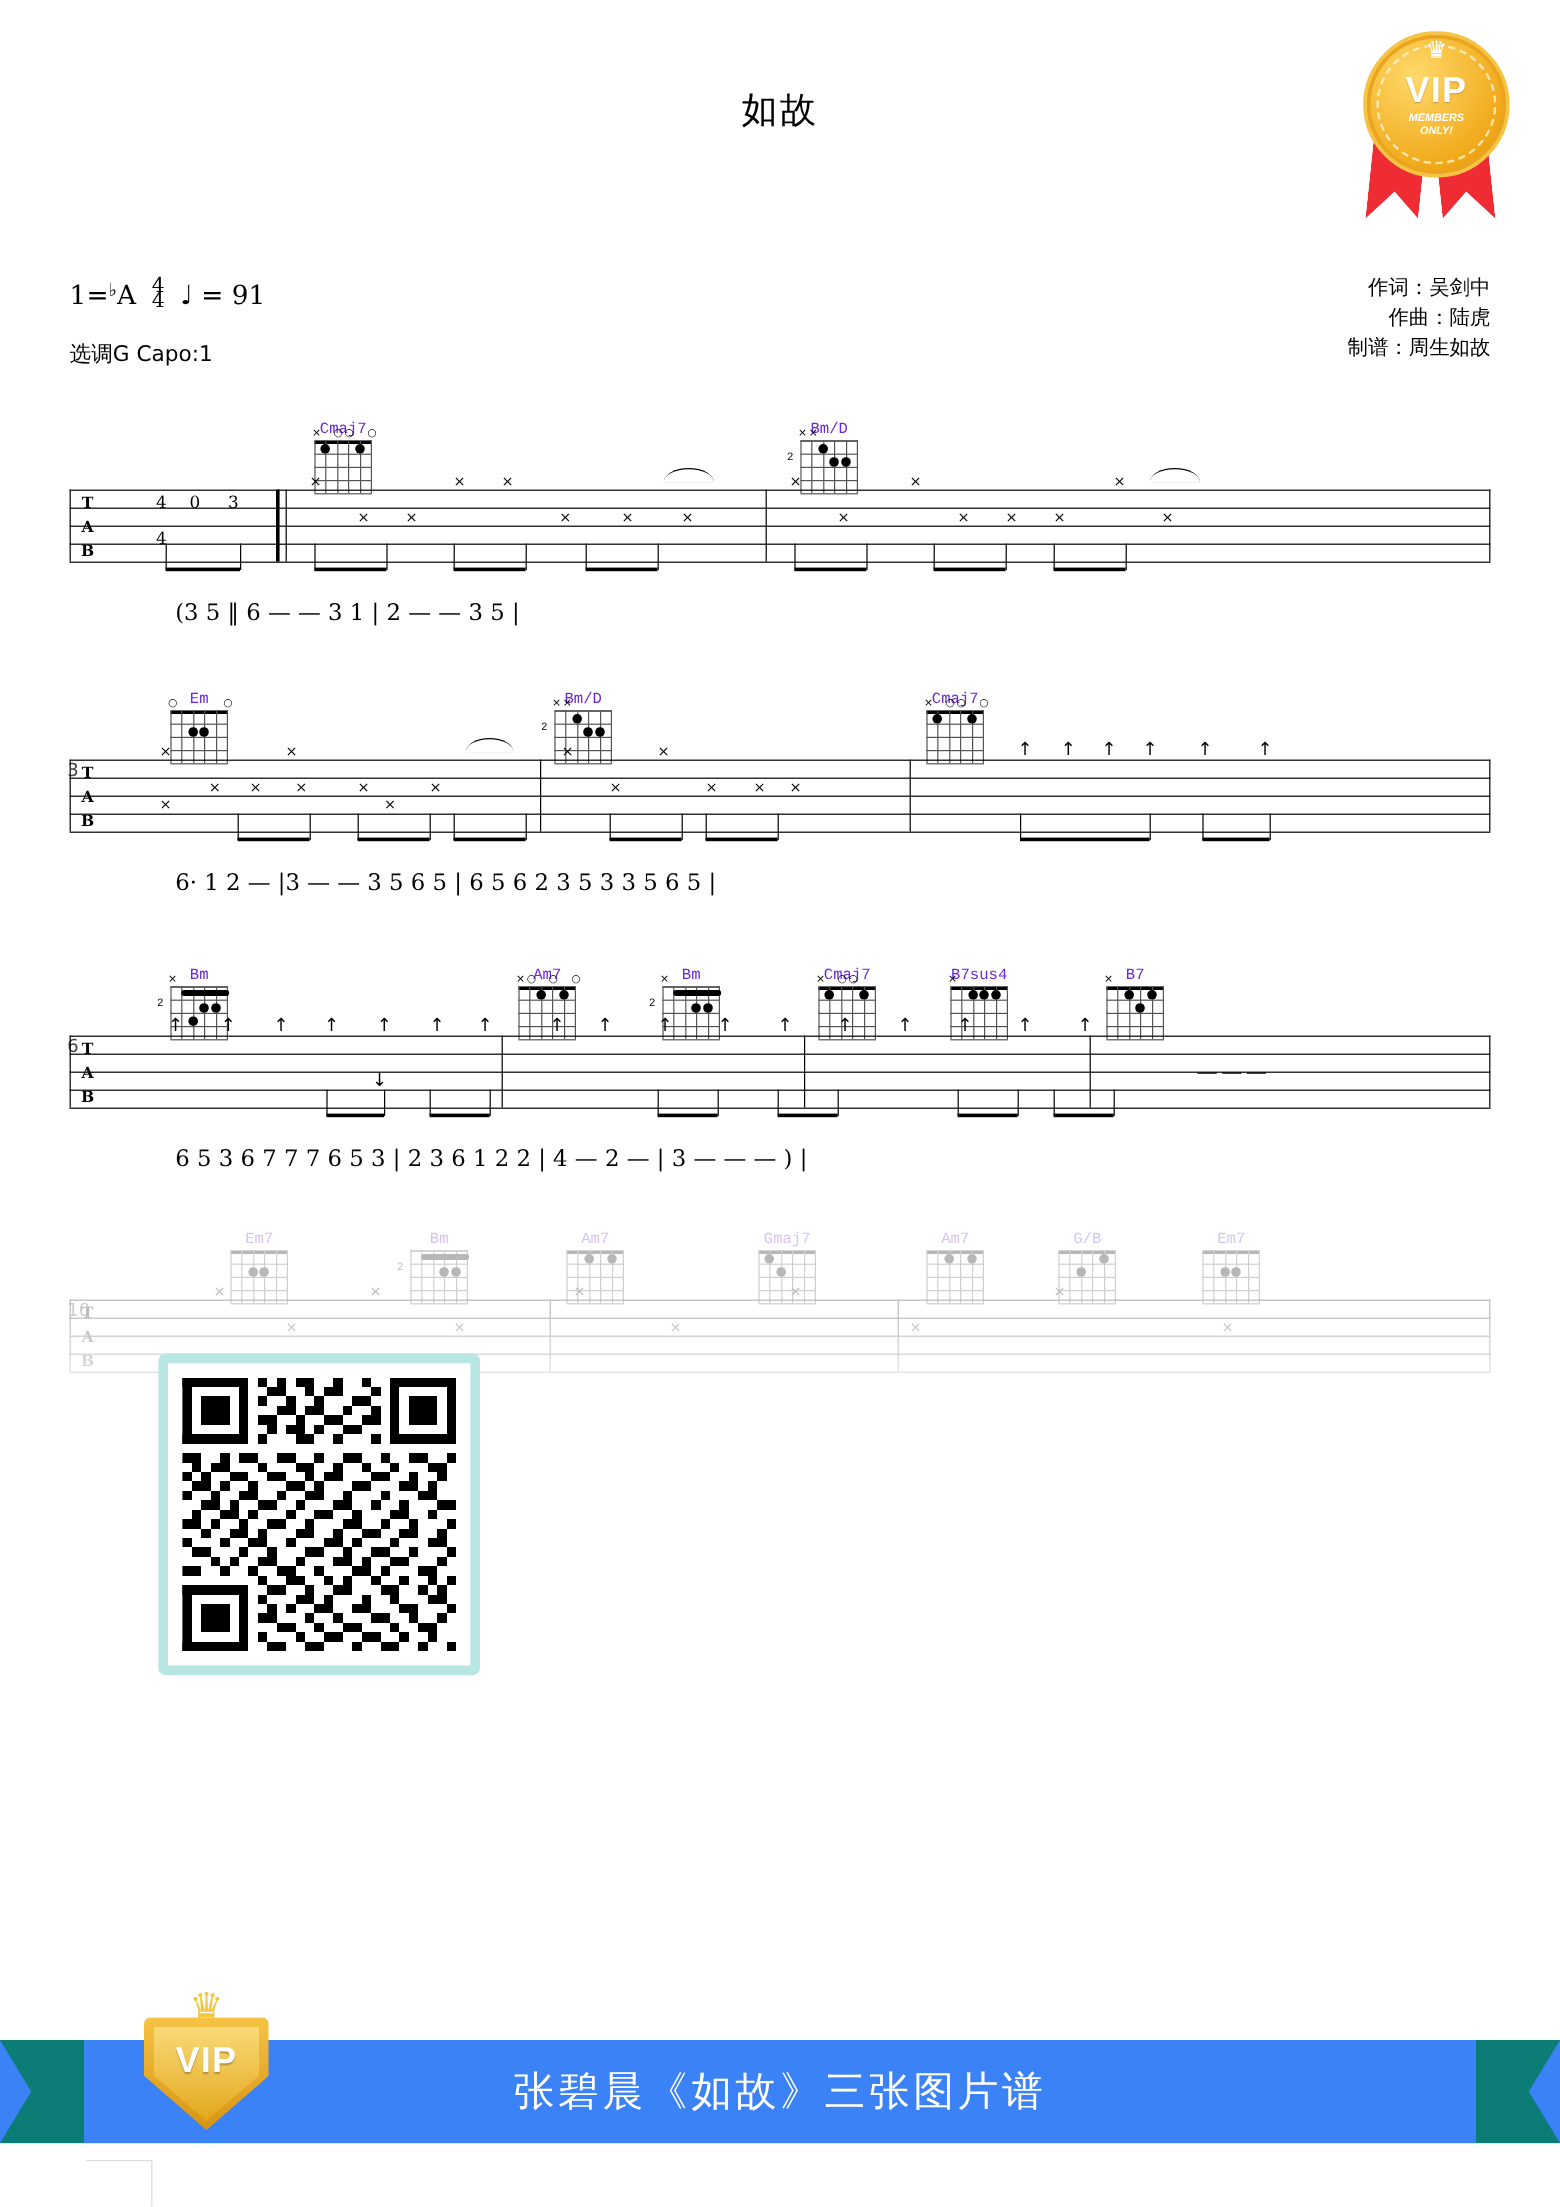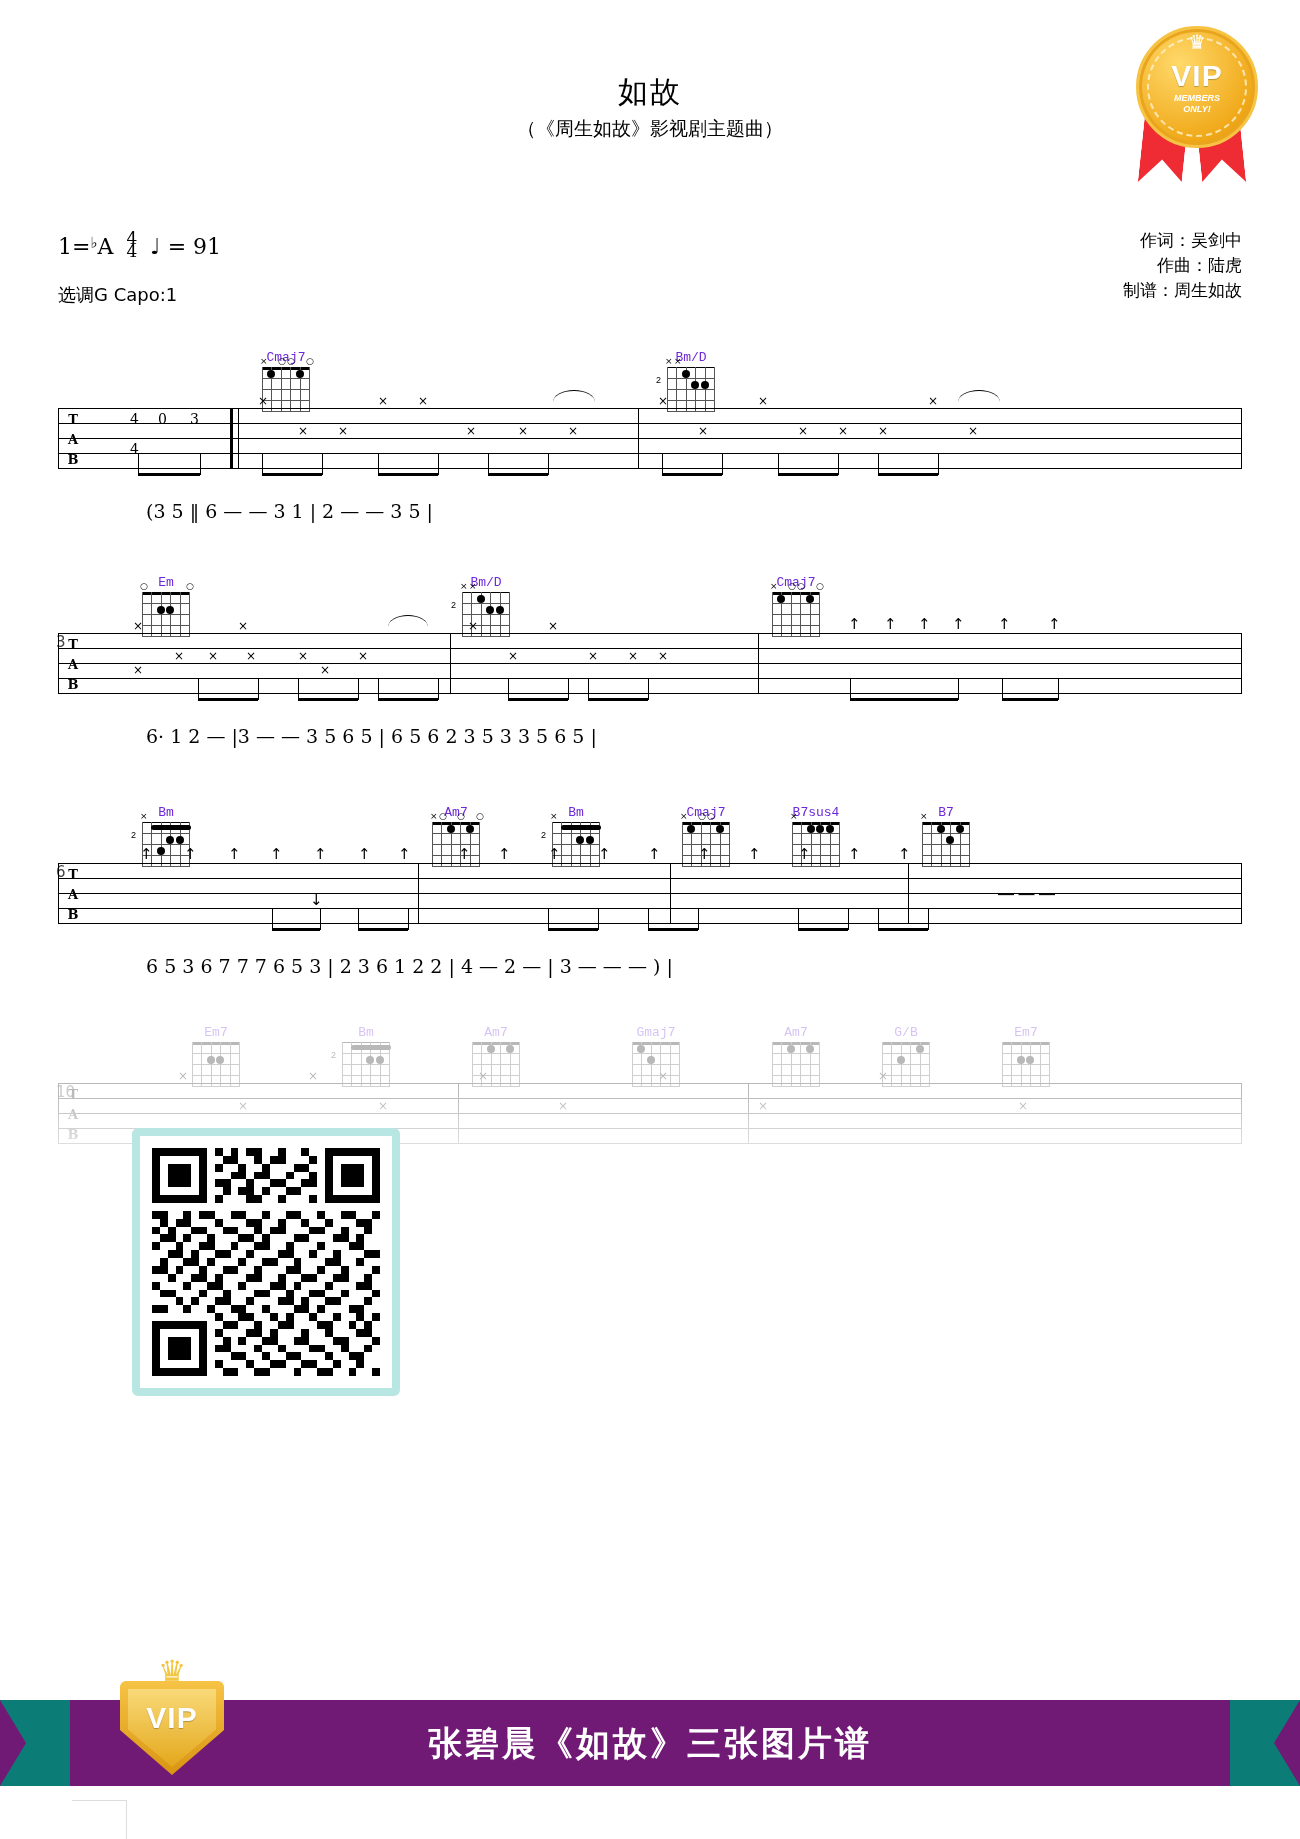--- a/index.html
+++ b/index.html
@@ -139,21 +139,21 @@
     font-family:"DejaVu Serif", serif;font-size:44px;color:#ef7018;font-weight:bold;
     letter-spacing:4px;
   }
   .promo2{
     position:absolute;left:400px;top:1238px;width:760px;text-align:center;
     font-family:"DejaVu Serif", serif;font-size:50px;color:#000;
     letter-spacing:4px;
   }
   
   .banner{
-    position:absolute;left:0;top:1700px;width:1300px;height:86px;background:#701a75;font-weight:bold;
+    position:absolute;left:0;top:1700px;width:1300px;height:86px;background:#3b82f6;
   }
   .banner .wingL,.banner .wingR{
     position:absolute;top:0;width:70px;height:86px;background:#0b7d76;
   }
   .banner .wingL{left:0;clip-path:polygon(0 0,100% 0,100% 100%,0 100%,26px 43px);}
   .banner .wingR{right:0;clip-path:polygon(0 0,100% 0,calc(100% - 26px) 43px,100% 100%,0 100%);}
   .banner-text{
     position:absolute;left:0;top:0;width:1300px;height:86px;line-height:86px;
     text-align:center;color:#fff;font-family:"DejaVu Serif", serif;
     font-size:34px;letter-spacing:3px;
@@ -198,21 +198,20 @@
       <div class="crown">♛</div>
       <div class="vip-text">VIP</div>
       <div class="vip-sub">
         <span>MEMBERS</span><br>
         <span>ONLY!</span>
       </div>
     </div>
   </div>
 
   <div class="title">如故</div>
-  <div class="subtitle1">（《周生如故》影视剧主题曲）</div>
 
   <div class="keyline">
     <span>1=</span><span class="flat">♭</span><span>A</span>
     <span class="timesig">
       <span>4</span><br>
       <span>4</span>
     </span>
     <span>♩</span>
     <span>=</span>
     <span>91</span>

